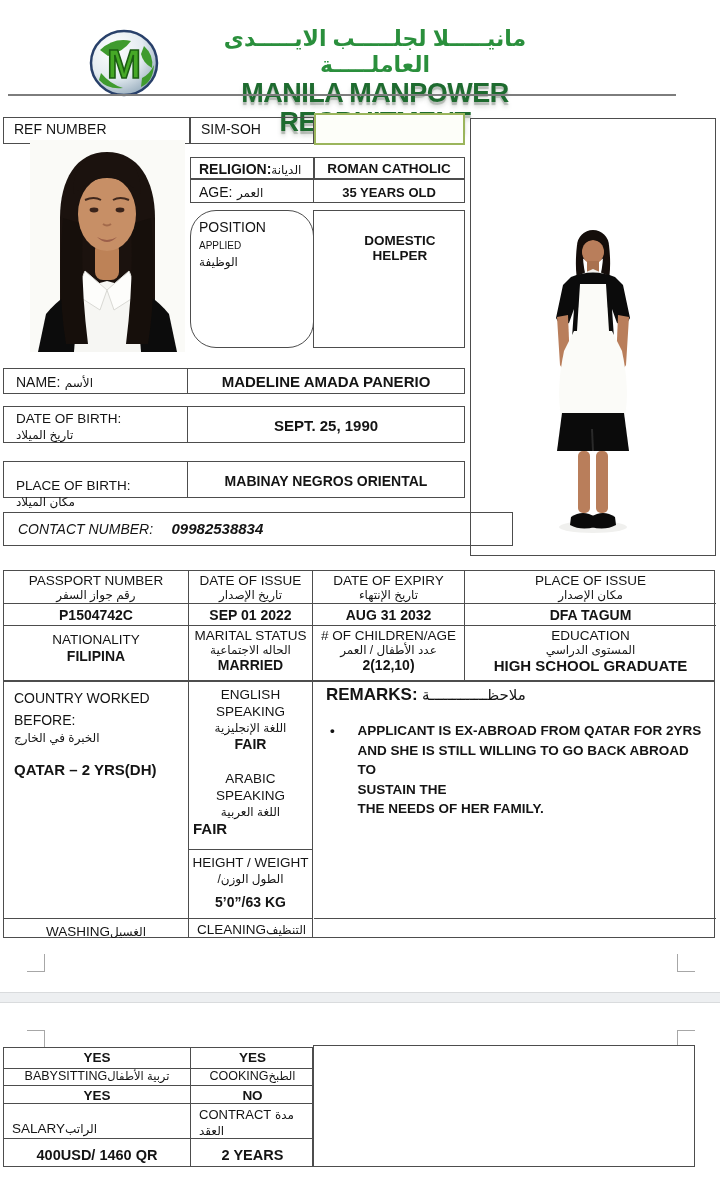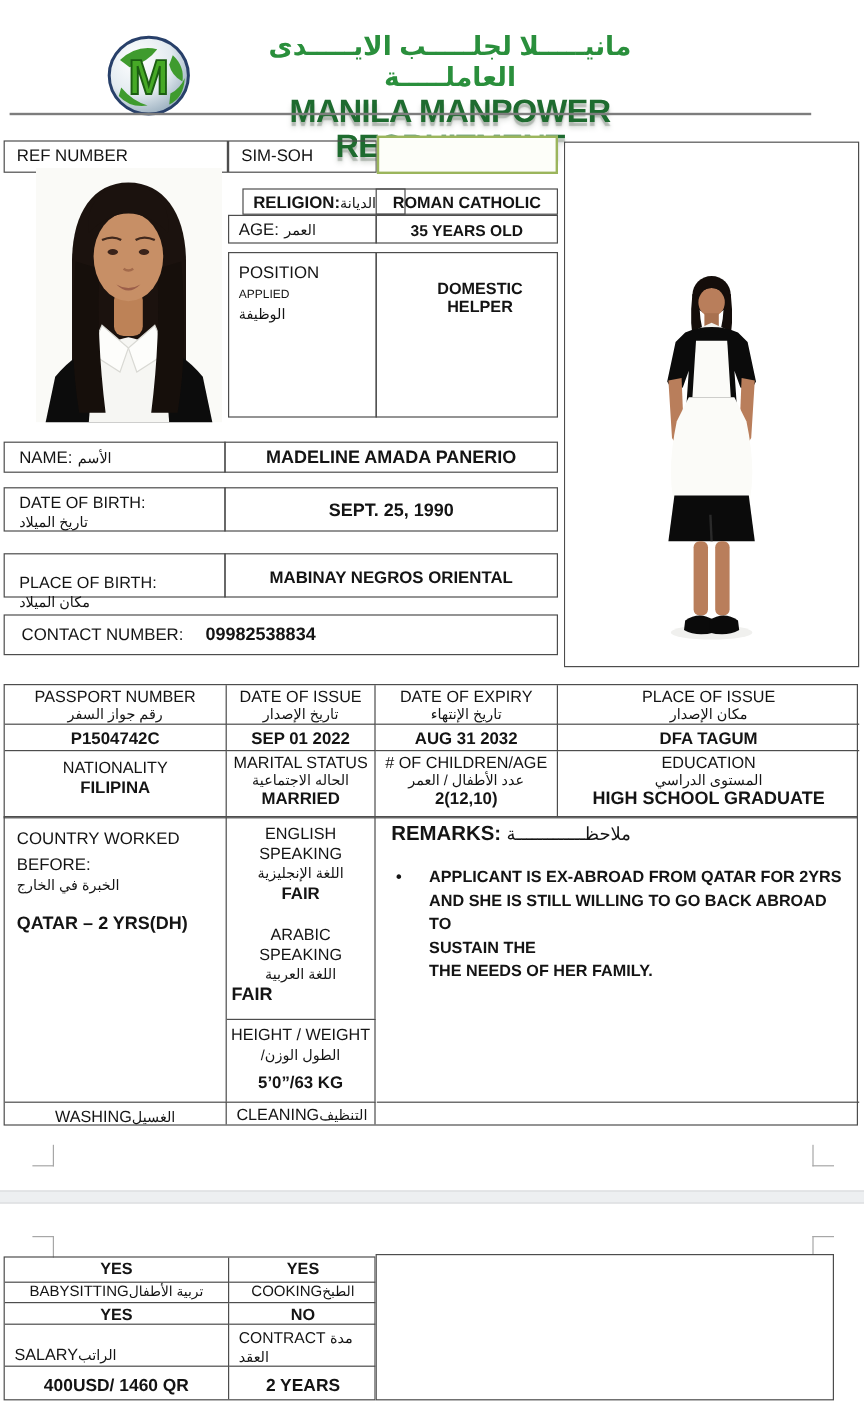--- a/index.html
+++ b/index.html
@@ -111,34 +111,34 @@
       <path d="M77 14 C52 14 41 34 44 54 Q60 38 77 38 Q94 38 110 54 C113 34 102 14 77 14 Z" fill="#1b120e"></path>
       <path d="M55 60 Q64 56 71 60" stroke="#40281d" stroke-width="2" fill="none"></path>
       <path d="M83 60 Q90 56 99 60" stroke="#40281d" stroke-width="2" fill="none"></path>
       <ellipse cx="64" cy="70" rx="4.4" ry="2.4" fill="#3a231a"></ellipse>
       <ellipse cx="90" cy="70" rx="4.4" ry="2.4" fill="#3a231a"></ellipse>
       <path d="M73 84 Q77 87 81 84" stroke="#a36a4b" stroke-width="2" fill="none"></path>
       <path d="M67 97 Q77 103 87 97 Q77 107 67 97 Z" fill="#9c5f4a"></path>
     </svg>
   </div>
 
-  <div class="abs bordered" style="left:190px;top:157px;width:136px;height:22px;padding:2px 0 0 8px;margin-left:12px;">
+  <div class="abs bordered" style="left:190px;top:157px;width:125px;height:22px;padding:2px 0 0 8px;">
     <span class="semib" style="font-size:14px;">RELIGION:</span><span class="ar">الديانة</span>
   </div>
   <div class="abs bordered ctr semib" style="left:313px;top:157px;width:152px;height:22px;padding-top:3px;font-size:13.5px;">
     <span>ROMAN CATHOLIC</span>
   </div>
   <div class="abs bordered" style="left:190px;top:179px;width:124px;height:24px;padding:3px 0 0 8px;">
     <span style="font-size:14px;">AGE:</span> <span class="ar">العمر</span>
   </div>
   <div class="abs bordered ctr semib" style="left:313px;top:179px;width:152px;height:24px;padding-top:5px;font-size:13px;">
     <span>35 YEARS OLD</span>
   </div>
 
-  <div class="abs bordered" style="left:190px;top:210px;width:124px;height:138px;padding:6px 0 0 8px;line-height:1.5;">
+  <div class="abs bordered" style="left:190px;top:210px;width:124px;height:138px;padding:6px 0 0 8px;line-height:1.5;border-radius:26px;">
     <div style="font-size:14px;">POSITION</div>
     <div style="font-size:10px;">APPLIED</div>
     <div class="ar">الوظيفة</div>
   </div>
   <div class="abs bordered ctr semib" style="left:313px;top:210px;width:152px;height:138px;padding-top:22px;font-size:13.5px;padding-left:22px;">
     <span>DOMESTIC HELPER</span>
   </div>
 
   <div class="abs bordered" style="left:470px;top:118px;width:246px;height:438px;">
     <svg width="244" height="436" viewBox="0 0 244 436">
@@ -182,21 +182,21 @@
   </div>
 
   <div class="abs bordered" style="left:3px;top:461px;width:185px;height:37px;padding:3px 0 0 12px;line-height:1.3;">
     <div style="font-size:13.5px;margin-top:12px;">PLACE OF BIRTH:</div>
     <div class="ar">مكان الميلاد</div>
   </div>
   <div class="abs bordered ctr b" style="left:187px;top:461px;width:278px;height:37px;padding-top:11px;font-size:14px;">
     <span>MABINAY NEGROS ORIENTAL</span>
   </div>
 
-  <div class="abs bordered" style="left:3px;top:512px;width:462px;height:34px;padding:7px 0 0 14px;">
+  <div class="abs bordered" style="left:3px;top:512px;width:510px;height:34px;padding:7px 0 0 14px;font-style:italic;">
     <span style="font-size:14px;">CONTACT NUMBER:</span>
     <span class="b" style="font-size:15px;margin-left:14px;">09982538834</span>
   </div>
 
   <div class="abs pp-table">
     <div class="pp-cell">
       <div class="lbl">PASSPORT NUMBER</div>
       <div class="ar">رقم جواز السفر</div>
     </div>
     <div class="pp-cell">

